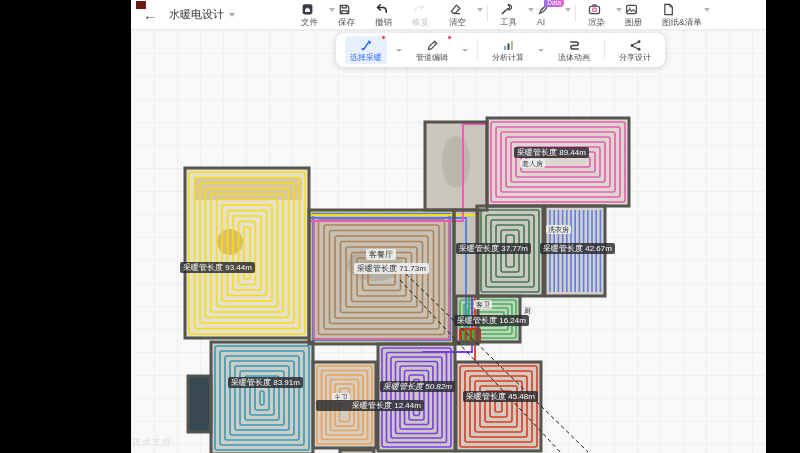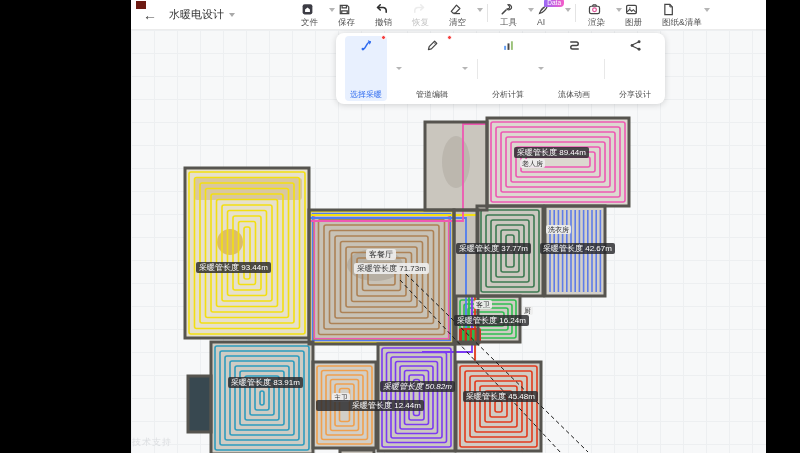--- a/index.html
+++ b/index.html
@@ -16,21 +16,21 @@
 .toolbar{display:flex;align-items:flex-start;margin-left:66px;gap:11px;}
 .tool-btn{display:flex;flex-direction:column;align-items:flex-start;min-width:26px;cursor:pointer;position:relative;}
 .tool-btn.disabled{opacity:.35;}
 .ticon{height:14px;display:flex;align-items:center;position:relative;}
 .tlabel{font-size:8.5px;line-height:10px;margin-top:1px;color:#555;white-space:nowrap;}
 .tool-btn .tcaret{position:absolute;right:-8px;top:6px;border-top-color:#b5b5b5;}
 .badge{position:absolute;top:-4px;right:-14px;background:linear-gradient(90deg,#9a6bf5,#f55bc8);color:#fff;font-size:6.5px;line-height:8px;padding:0.5px 3px;border-radius:4px 4px 4px 1px;}
 .vdiv{width:1px;height:18px;background:#e4e4e4;margin:2px 1px 0 1px;}
 
 .modebar{position:absolute;left:205px;top:33px;background:#fff;border-radius:8px;box-shadow:0 1px 6px rgba(0,0,0,.16);display:flex;align-items:center;padding:3px 9px;gap:9px;z-index:7;}
-.mode-item{display:flex;flex-direction:column;align-items:center;position:relative;padding:2px 5px;border-radius:4px;cursor:pointer;gap:37px;}
+.mode-item{display:flex;flex-direction:column;align-items:center;position:relative;padding:2px 5px;border-radius:4px;cursor:pointer;}
 .mode-item.active{background:#e8f0fe;}
 .micon{height:14px;display:flex;align-items:center;}
 .mlabel{font-size:8px;line-height:9px;margin-top:1px;color:#4a4a4a;white-space:nowrap;}
 .mode-item.active .mlabel{color:#2f6bef;}
 .mdot{position:absolute;top:-1px;right:1px;width:5px;height:5px;border-radius:50%;background:#f53f3f;border:1px solid #fff;}
 .mcaret{width:0;height:0;border-left:3px solid transparent;border-right:3px solid transparent;border-top:3.5px solid #b5b5b5;align-self:center;}
 .mvdiv{width:1px;height:20px;background:#e8e8e8;}
 
 .canvas{position:absolute;left:0;top:30px;right:0;bottom:0;background:#f7f8f9;background-image:linear-gradient(#edeff1 1px,transparent 1px),linear-gradient(90deg,#edeff1 1px,transparent 1px);background-size:23px 23px;}
 .plan{position:absolute;left:29px;top:70px;width:536px;height:383px;z-index:2;}
@@ -347,21 +347,21 @@
             <rect x="153" y="262" width="63" height="86" fill="none" stroke="#56544f" stroke-width="3"></rect>
             <rect x="218" y="244" width="77" height="107" fill="none" stroke="#56544f" stroke-width="3"></rect>
             <rect x="296" y="262" width="85" height="89" fill="none" stroke="#56544f" stroke-width="3"></rect>
             <rect x="265" y="22" width="62" height="88" fill="none" stroke="#56544f" stroke-width="3"></rect>
             <rect x="294" y="110" width="24" height="134" fill="none" stroke="#56544f" stroke-width="3"></rect>
             <rect x="180" y="350" width="34" height="16" fill="none" stroke="#56544f" stroke-width="3"></rect>
             <rect x="28" y="276" width="23" height="56" fill="none" stroke="#56544f" stroke-width="3"></rect>
             <path d="M240 180L428 382" fill="none" stroke="#1a1a1a" stroke-width="1" stroke-dasharray="4 3"></path>
             <path d="M246 174L428 352" fill="none" stroke="#1a1a1a" stroke-width="1" stroke-dasharray="4 3"></path>
           </svg>
-          <div class="lbl" style="left: 36px; top: 162px;">采暖管长度 93.44m</div>
+          <div class="lbl" style="left: 20px; top: 162px;">采暖管长度 93.44m</div>
           <div class="lbl light" style="left: 206px; top: 149px;">客餐厅</div>
           <div class="lbl light" style="left: 194px; top: 163px;">采暖管长度 71.73m</div>
           <div class="lbl" style="left: 354px; top: 47px;">采暖管长度 89.44m</div>
           <div class="lbl light tiny" style="left: 360px; top: 59px;">老人房</div>
           <div class="lbl" style="left: 296px; top: 143px;">采暖管长度 37.77m</div>
           <div class="lbl light tiny" style="left: 386px; top: 125px;">洗衣房</div>
           <div class="lbl" style="left: 380px; top: 143px;">采暖管长度 42.67m</div>
           <div class="lbl light tiny" style="left: 314px; top: 200px;">客卫</div>
           <div class="lbl" style="left: 294px; top: 215px;">采暖管长度 16.24m</div>
           <div class="lbl" style="left: 68px; top: 277px;">采暖管长度 83.91m</div>

